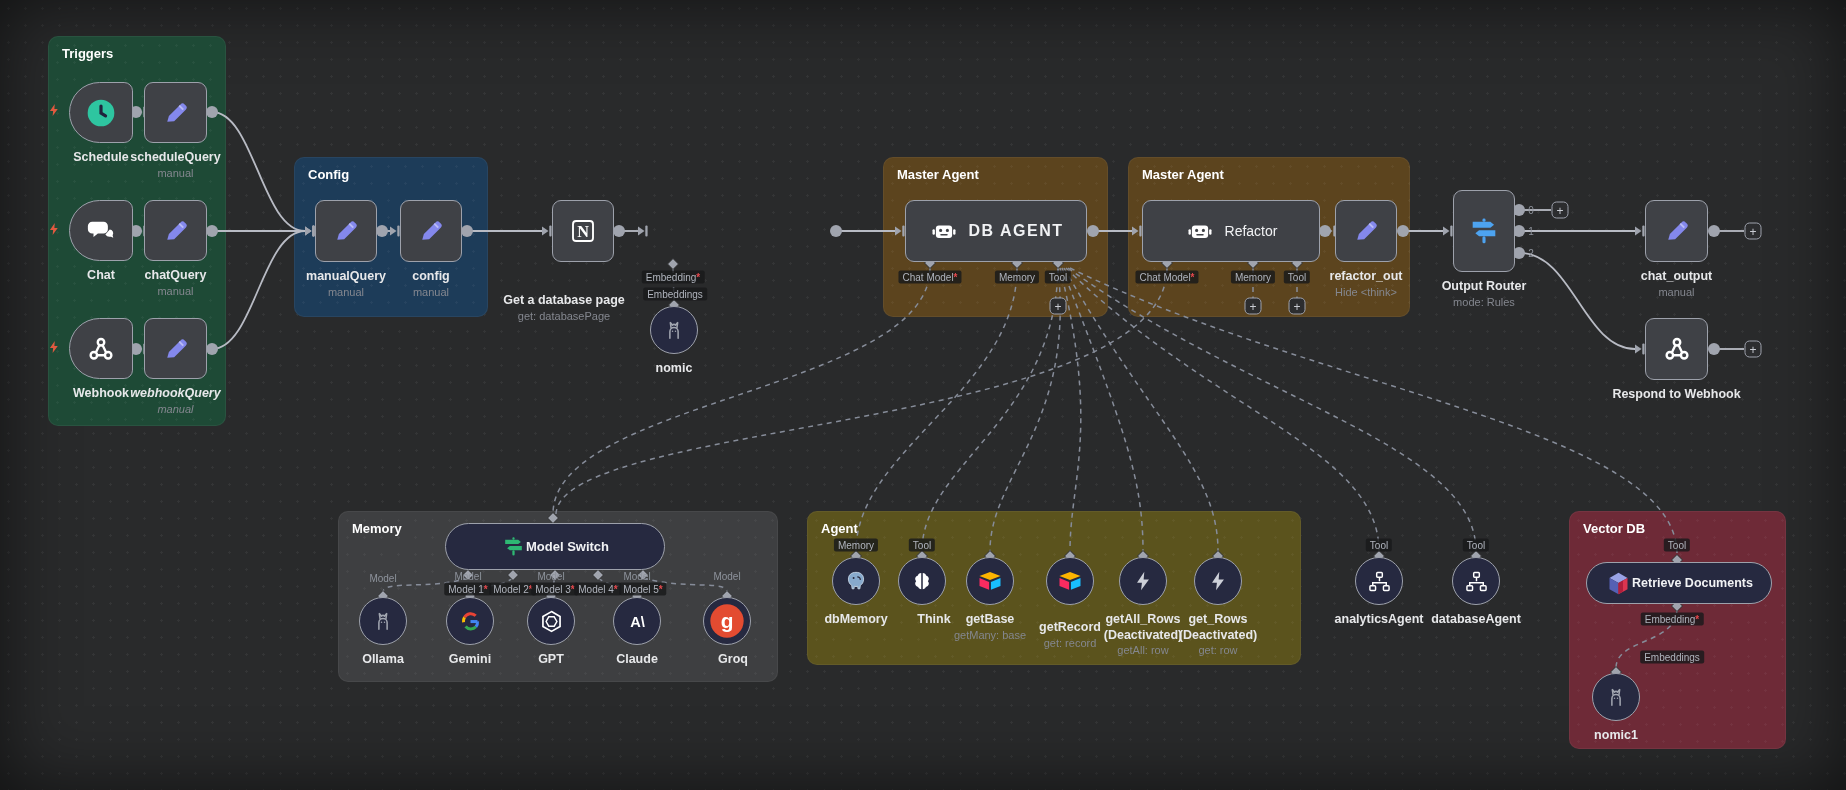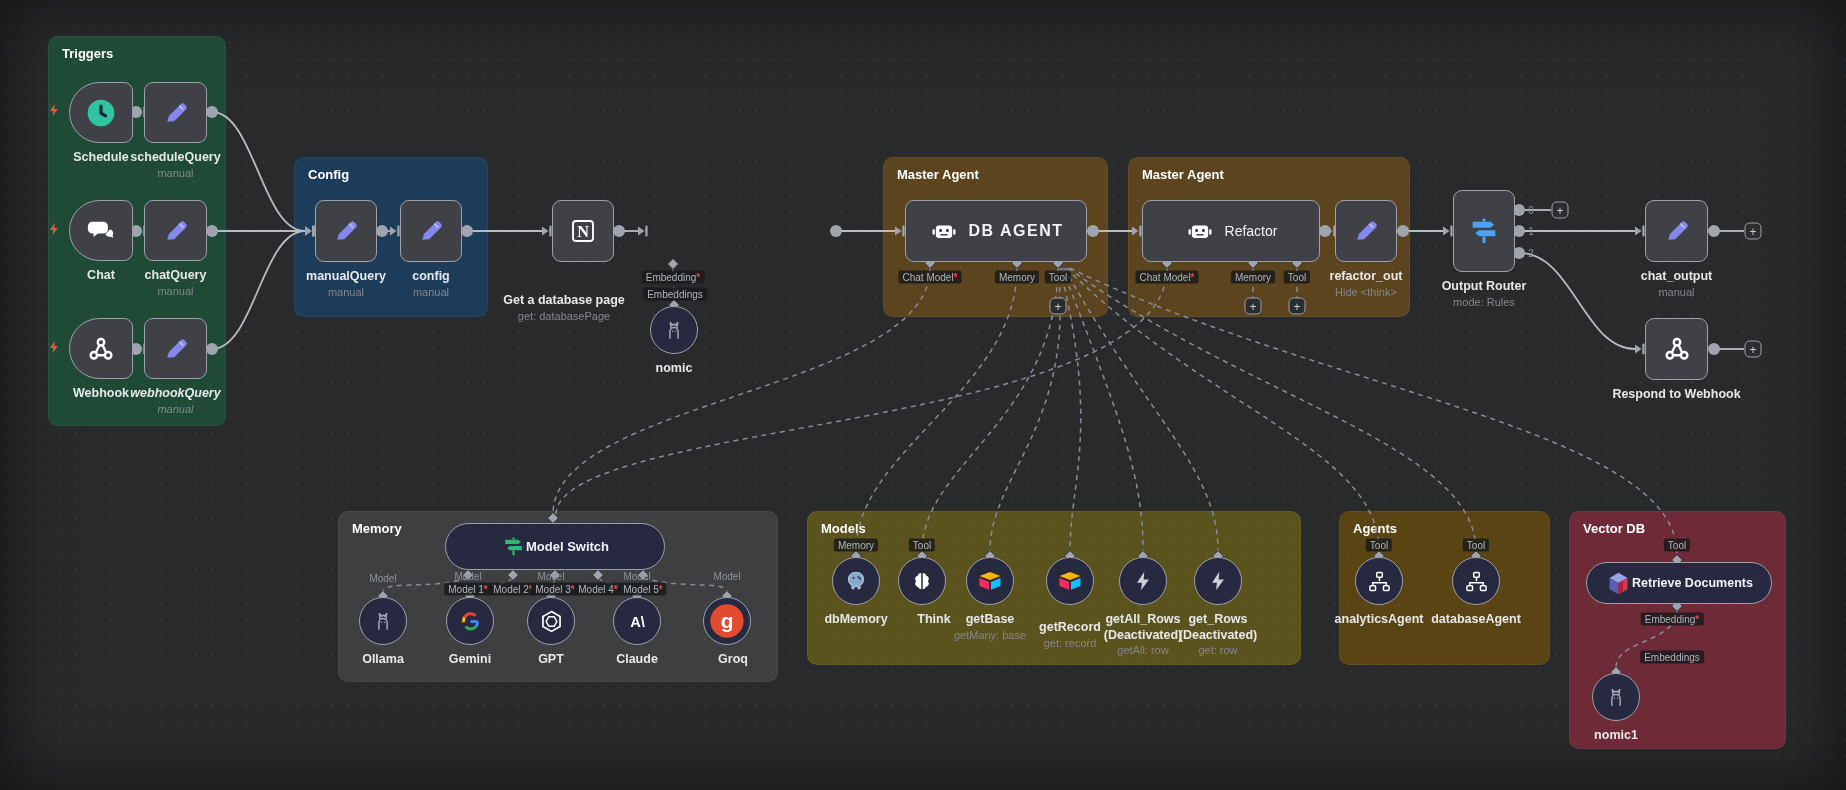--- a/index.html
+++ b/index.html
@@ -51,24 +51,21 @@
     <div class="group" style="left: 883px; top: 157px; width: 223px; height: 158px; background-color: rgb(92, 68, 30);">
       <span class="gtitle">Master Agent</span>
     </div>
     <div class="group" style="left: 1128px; top: 157px; width: 280px; height: 158px; background-color: rgb(92, 68, 30);">
       <span class="gtitle">Master Agent</span>
     </div>
     <div class="group" style="left: 338px; top: 511px; width: 438px; height: 169px; background-color: rgb(62, 63, 65);">
       <span class="gtitle">Memory</span>
     </div>
     <div class="group" style="left: 807px; top: 511px; width: 492px; height: 152px; background-color: rgb(91, 83, 29);">
-      <span class="gtitle">Models</span>
-    </div>
-    <div class="group" style="left: 1339px; top: 511px; width: 209px; height: 152px; background-color: rgb(90, 68, 19);">
-      <span class="gtitle">Agents</span>
+      <span class="gtitle">Agent</span>
     </div>
     <div class="group" style="left: 1569px; top: 511px; width: 215px; height: 236px; background-color: rgb(110, 42, 55);">
       <span class="gtitle">Vector DB</span>
     </div>
     <svg class="wires" width="1846" height="790">
       <path d="M930 268 C930 390 553 400 553 514" fill="none" stroke="#868c99" stroke-width="1.5" stroke-dasharray="5 4.5"></path>
       <path d="M1167 268 C1167 430 560 420 556 514" fill="none" stroke="#868c99" stroke-width="1.5" stroke-dasharray="5 4.5"></path>
       <path d="M1017 268 C1017 390 856 450 856 551" fill="none" stroke="#868c99" stroke-width="1.5" stroke-dasharray="5 4.5"></path>
       <path d="M1058 268 C1055 420 922 465 922 551" fill="none" stroke="#868c99" stroke-width="1.5" stroke-dasharray="5 4.5"></path>
       <path d="M1058 268 C1075 425 990 475 990 551" fill="none" stroke="#868c99" stroke-width="1.5" stroke-dasharray="5 4.5"></path>

